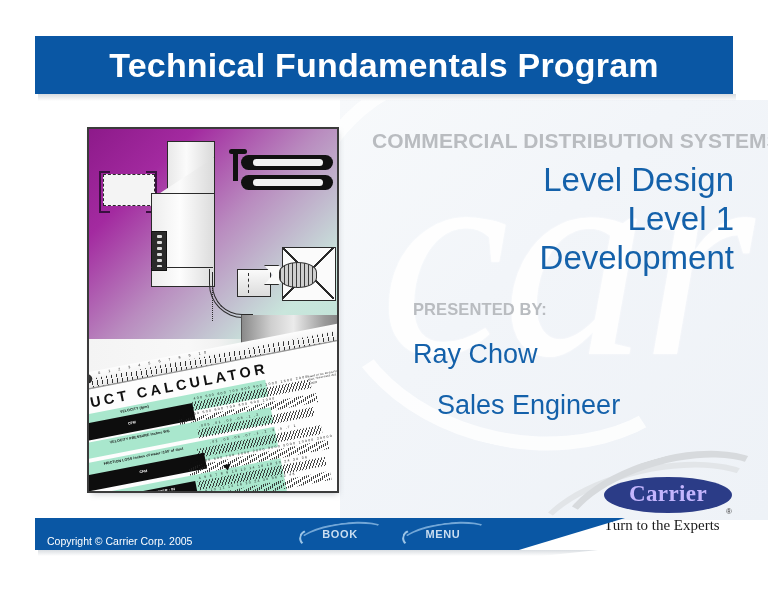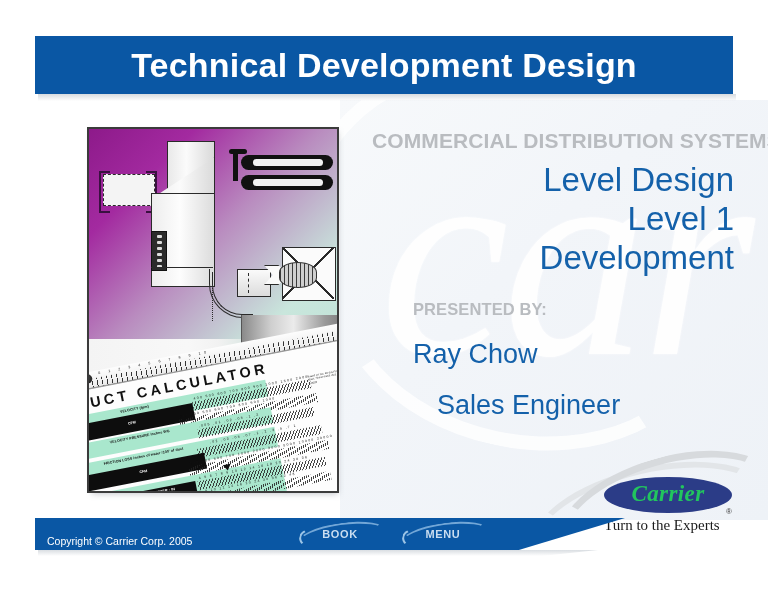--- a/index.html
+++ b/index.html
@@ -290,21 +290,21 @@
     border:6px solid #e2e5e8;border-radius:50%;
     border-color:#e2e5e8 transparent transparent transparent;
     transform:rotate(-13deg);
   }
   .logo-ellipse{
     position:absolute;left:44px;top:22px;width:128px;height:36px;
     background:#2b3c87;border-radius:50%;
     display:flex;align-items:center;justify-content:center;
   }
   .logo-ellipse span{
-    color:#22c55e;font-family:"Liberation Serif", serif;font-style:italic;
+    color:#c4b5fd;font-family:"Liberation Serif", serif;
     font-size:23px;font-weight:700;letter-spacing:.4px;
     transform:translateY(-1px);
   }
   .logo-reg{
     position:absolute;left:166px;top:52px;font-size:8px;color:#3a3a3a;
   }
   .logo-tag{
     position:absolute;left:44px;top:62px;width:150px;text-align:left;
     font-family:"Liberation Serif", serif;
     font-size:15px;color:#1b1b1b;white-space:nowrap;
@@ -352,21 +352,21 @@
 
 <div class="slide">
 
   <div class="bg-wash"></div>
   <div class="wm-script">car</div>
   <div class="wm-swoosh s1"></div>
   <div class="wm-swoosh s2"></div>
 
   <div class="header-shadow"></div>
   <div class="header-bar">
-    <div class="title">Technical Development Design</div>
+    <div class="title">Technical Fundamentals Program</div>
   </div>
 
   <div class="pic-shadow"></div>
   <div class="pic">
     <div class="pic-inner">
 
       <div class="sch">
         <div class="brk l"></div>
         <div class="brk r"></div>
         <div class="duct-left"></div>

